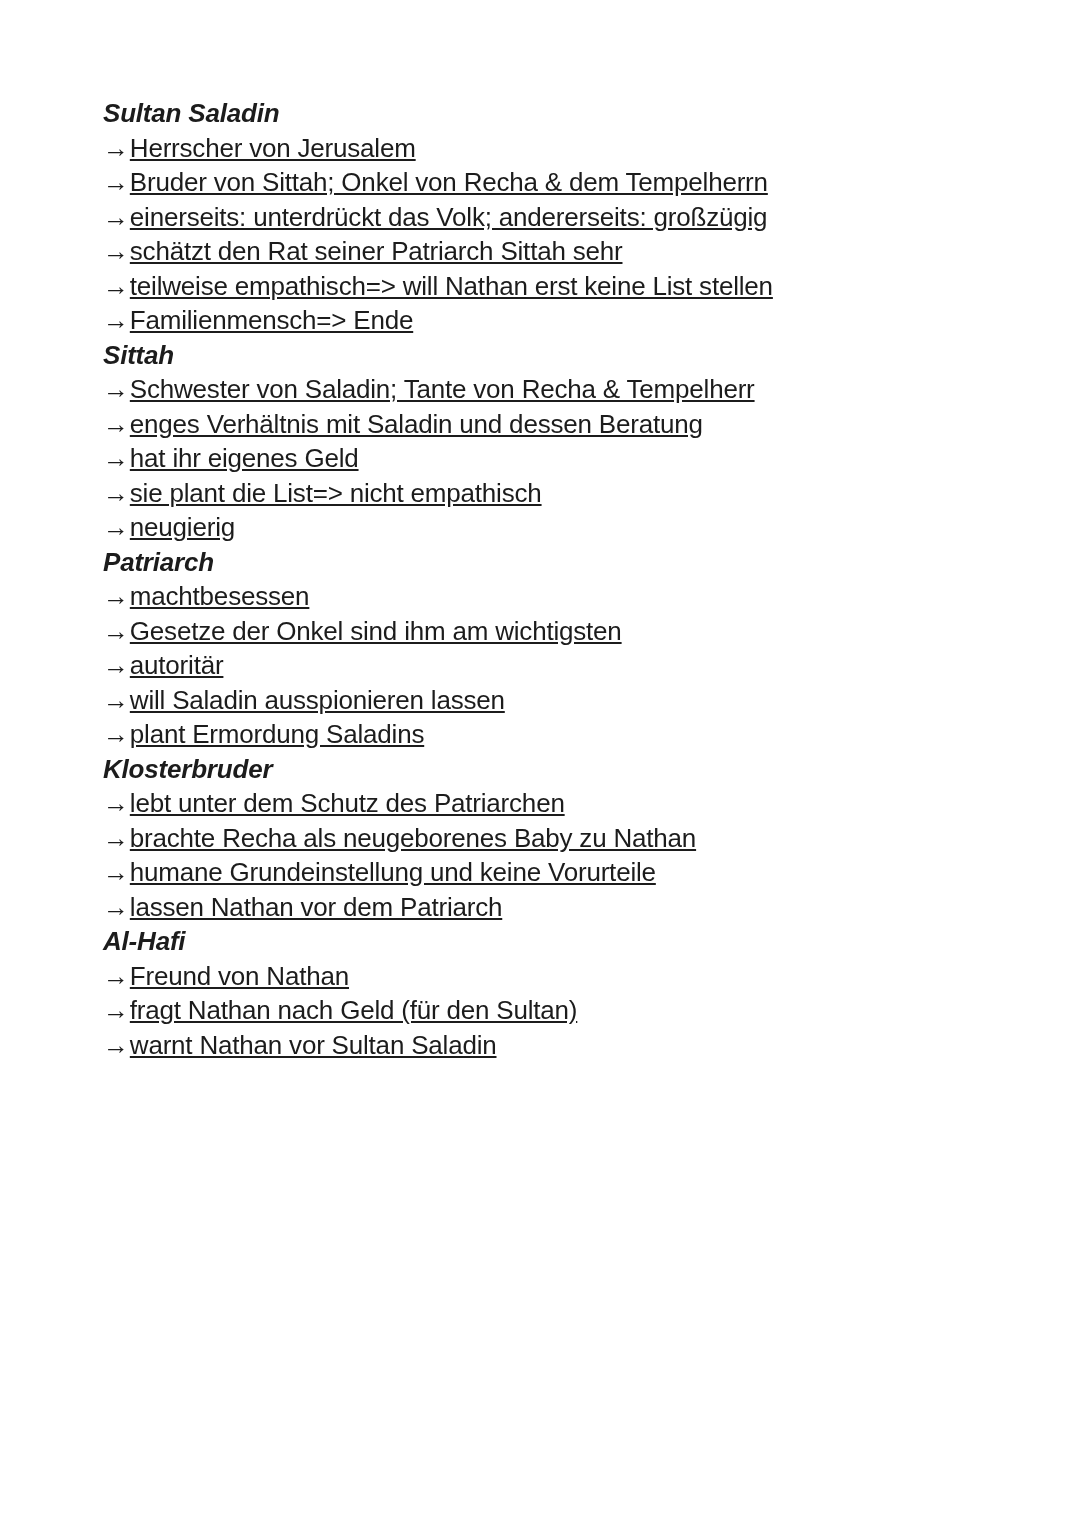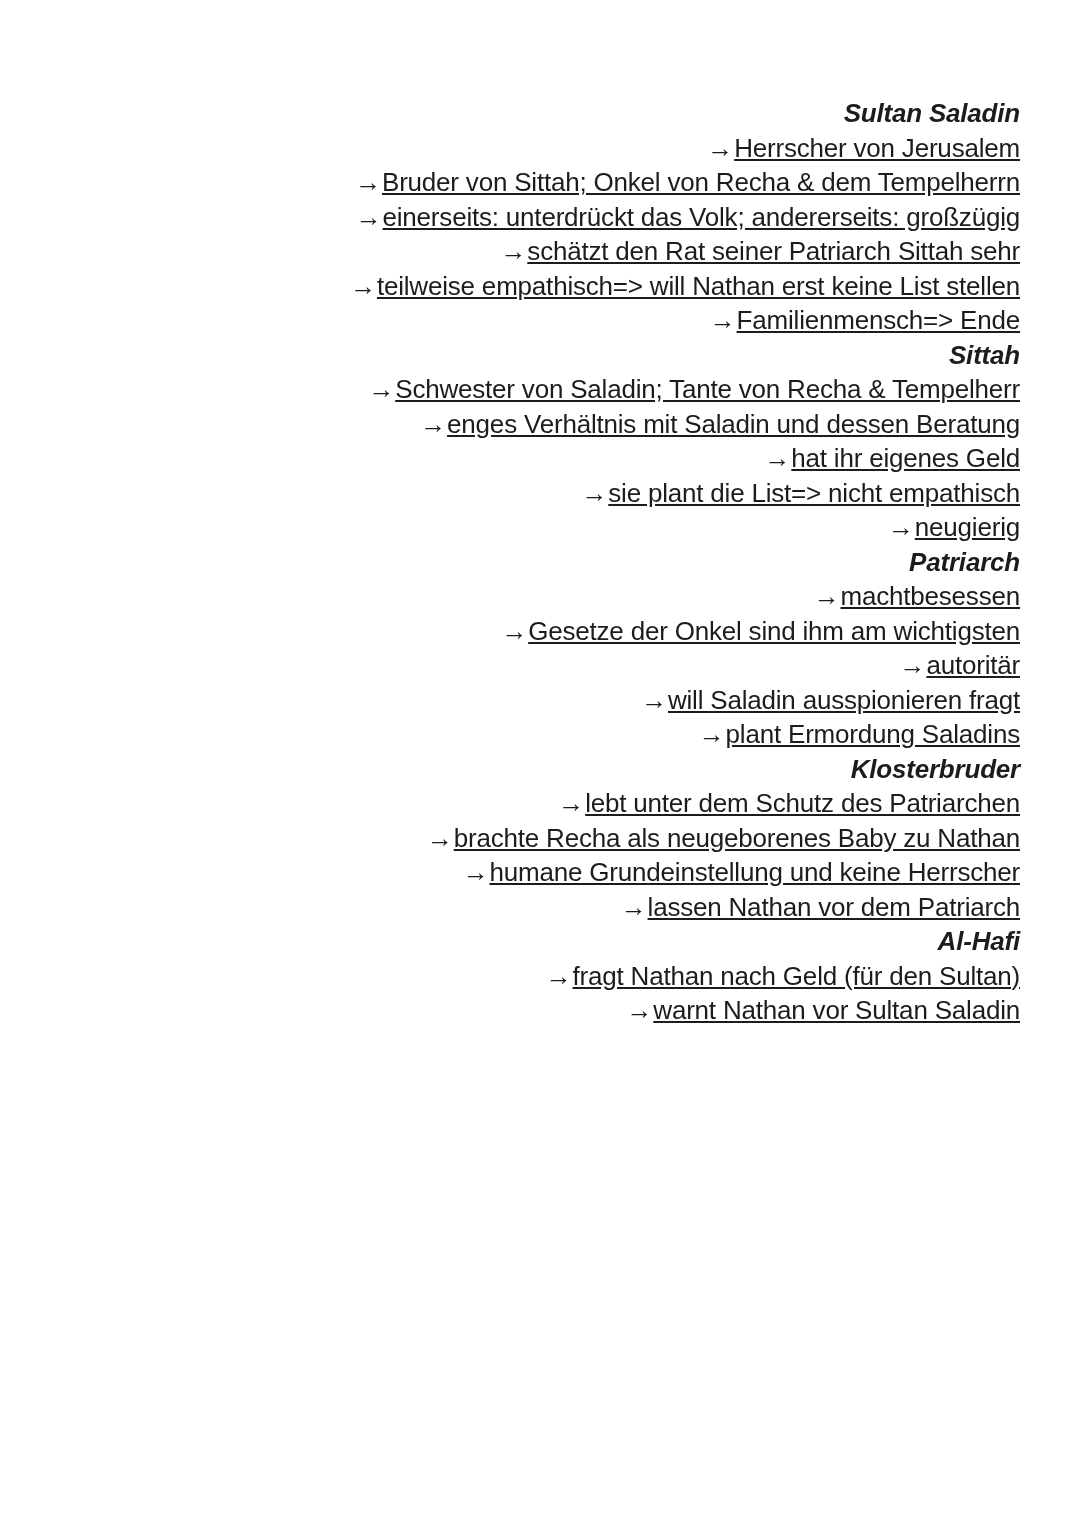--- a/index.html
+++ b/index.html
@@ -13,21 +13,20 @@
     overflow: hidden;
     font-family: "Liberation Sans", sans-serif;
     color: #1c1c1c;
   }
   .page {
     box-sizing: border-box;
     width: 1080px;
     height: 1527px;
     padding: 96px 60px 0 103px;
     background: #ffffff;
-    text-align: right;
   }
   .doc {
     font-size: 26px;
     line-height: 34.5px;
     letter-spacing: -0.2px;
   }
   .heading {
     font-weight: bold;
     font-style: italic;
     white-space: nowrap;
@@ -64,32 +63,33 @@
       <div class="line"><span class="arrow">→</span><span>hat ihr eigenes Geld</span></div>
       <div class="line"><span class="arrow">→</span><span>sie plant die List=&gt; nicht empathisch</span></div>
       <div class="line"><span class="arrow">→</span><span>neugierig</span></div>
     </section>
 
     <section>
       <div class="heading">Patriarch</div>
       <div class="line"><span class="arrow">→</span><span>machtbesessen</span></div>
       <div class="line"><span class="arrow">→</span><span>Gesetze der Onkel sind ihm am wichtigsten</span></div>
       <div class="line"><span class="arrow">→</span><span>autoritär</span></div>
-      <div class="line"><span class="arrow">→</span><span>will Saladin ausspionieren fragt</span></div>
+      <div class="line"><span class="arrow">→</span><span>will Saladin ausspionieren lassen</span></div>
       <div class="line"><span class="arrow">→</span><span>plant Ermordung Saladins</span></div>
     </section>
 
     <section>
       <div class="heading">Klosterbruder</div>
       <div class="line"><span class="arrow">→</span><span>lebt unter dem Schutz des Patriarchen</span></div>
       <div class="line"><span class="arrow">→</span><span>brachte Recha als neugeborenes Baby zu Nathan</span></div>
-      <div class="line"><span class="arrow">→</span><span>humane Grundeinstellung und keine Herrscher</span></div>
+      <div class="line"><span class="arrow">→</span><span>humane Grundeinstellung und keine Vorurteile</span></div>
       <div class="line"><span class="arrow">→</span><span>lassen Nathan vor dem Patriarch</span></div>
     </section>
 
     <section>
       <div class="heading">Al-Hafi</div>
+      <div class="line"><span class="arrow">→</span><span>Freund von Nathan</span></div>
       <div class="line"><span class="arrow">→</span><span>fragt Nathan nach Geld (für den Sultan)</span></div>
       <div class="line"><span class="arrow">→</span><span>warnt Nathan vor Sultan Saladin</span></div>
     </section>
 
   </div>
 </div>
 
 </body></html>

